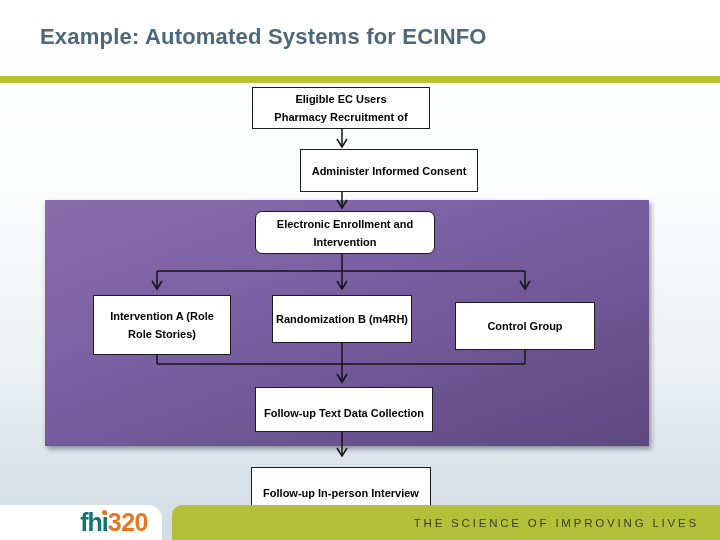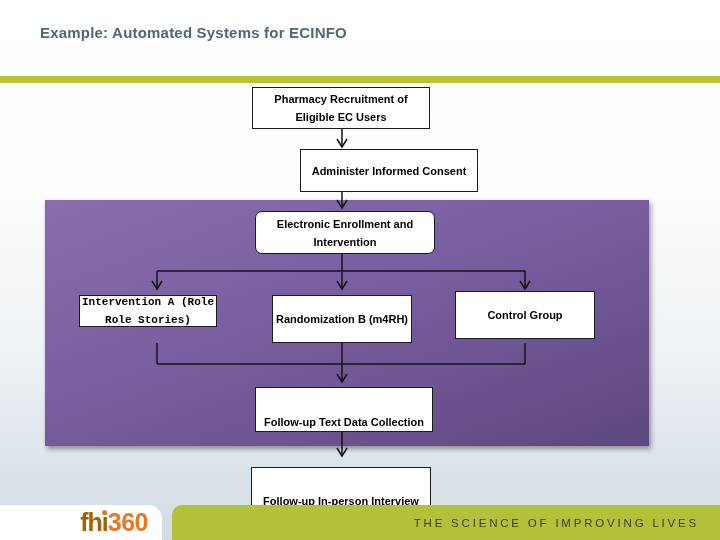--- a/index.html
+++ b/index.html
@@ -8,21 +8,21 @@
     font-family: "Liberation Sans", sans-serif;
     background: #fff;
   }
   .slide {
     position: relative; width: 720px; height: 540px;
     background: linear-gradient(180deg, #ffffff 0%, #fcfdfd 35%, #edf1f4 68%, #dae2e9 88%, #d3dce4 100%);
     overflow: hidden;
   }
   .title {
     position: absolute; left: 40px; top: 24px;
-    font-size: 15px; font-weight: bold; color: #4d6878;
+    font-size: 22px; font-weight: bold; color: #4d6878;
     letter-spacing: 0.2px; white-space: nowrap;
   }
   .rule {
     position: absolute; left: 0; top: 76px; width: 720px; height: 7px;
     background: #b9c433;
   }
   .panel {
     position: absolute; left: 45px; top: 200px; width: 604px; height: 246px;
     background: linear-gradient(160deg, #8a6dab 0%, #7b60a3 38%, #6d5492 70%, #5d477e 100%);
     box-shadow: 2px 3px 5px rgba(40,30,60,0.45);
@@ -31,39 +31,39 @@
     position: absolute; left: 0; top: 0; width: 720px; height: 540px;
     pointer-events: none;
   }
   .node {
     position: absolute; box-sizing: border-box;
     background: #ffffff; border: 1.5px solid #1c1c1c;
     display: flex; flex-direction: column; align-items: center; justify-content: center;
     font-size: 11px; font-weight: bold; color: #000; line-height: 18px;
     text-align: center;
   }
-  .node.top-align { justify-content: flex-end; padding-top: 7px; }
+  .node.top-align { justify-content: center; padding-top: 7px; }
   .node-pharmacy   { left: 252px; top:  87px; width: 178px; height: 42px; }
   .node-consent    { left: 252px; top: 149px; width: 178px; height: 43px; margin-left: 48px; }
   .node-enroll     { left: 255px; top: 211px; width: 180px; height: 43px; border-radius: 7px; }
-  .node-int-a      { left:  79px; top: 295px; width: 138px; height: 32px; font-family: Liberation Mono, monospace; }
+  .node-int-a      { left:  93px; top: 295px; width: 138px; height: 60px; }
   .node-int-b      { left: 272px; top: 295px; width: 140px; height: 48px; }
-  .node-control    { left: 455px; top: 291px; width: 140px; height: 48px; }
+  .node-control    { left: 455px; top: 302px; width: 140px; height: 48px; }
   .node-textdata   { left: 255px; top: 387px; width: 178px; height: 45px; }
   .node-inperson   { left: 251px; top: 459px; width: 180px; height: 44px; margin-top: 8px; }
 
   .footer { position: absolute; left: 0; top: 505px; width: 720px; height: 35px; }
   .logo-box {
     position: absolute; left: 0; top: 0; width: 162px; height: 35px;
     background: #ffffff; border-radius: 0 14px 0 0;
     display: flex; align-items: center; justify-content: flex-end;
     padding-right: 14px; box-sizing: border-box;
   }
   .fhi-wrap { position: relative; font-size: 25px; line-height: 25px; white-space: nowrap; }
-  .fhi-dark { font-weight: bold; color: #a16207; letter-spacing: -1px; }
+  .fhi-dark { font-weight: bold; color: #0f766e; letter-spacing: -1px; }
   .fhi-i { position: relative; }
   .fhi-i::after {
     content: ""; position: absolute; left: 0.5px; top: 2px;
     width: 5px; height: 5px; border-radius: 50%; background: #e87722;
   }
   .fhi-num { font-weight: 600; color: #e87722; letter-spacing: -0.5px; }
   .tagline-bar {
     position: absolute; left: 172px; top: 0; width: 548px; height: 35px;
     background: #b2c03a; border-radius: 10px 0 0 0;
     display: flex; align-items: center; justify-content: flex-end;
@@ -107,22 +107,22 @@
     <path d="M157 364 H525"></path>
 
     <path d="M342 364 V380"></path>
     <path d="M337 374 L342 382 L347 374"></path>
 
     <path d="M342 432 V454"></path>
     <path d="M337 448 L342 456 L347 448"></path>
   </svg>
 
   <div class="node node-pharmacy">
+    <span>Eligible EC Users</span>
     <span>Pharmacy Recruitment of</span>
-    <span>Eligible EC Users</span>
   </div>
 
   <div class="node node-consent">
     <span>Administer Informed Consent</span>
   </div>
 
   <div class="node node-enroll">
     <span>Electronic Enrollment and</span>
     <span>Intervention</span>
   </div>
@@ -143,20 +143,20 @@
   <div class="node node-textdata top-align">
     <span>Follow-up Text Data Collection</span>
   </div>
 
   <div class="node node-inperson top-align">
     <span>Follow-up In-person Interview</span>
   </div>
 
   <div class="footer">
     <div class="logo-box">
-      <span class="fhi-wrap"><span class="fhi-dark">fh</span><span class="fhi-dark fhi-i">i</span><span class="fhi-num">360</span></span>
+      <span class="fhi-wrap"><span class="fhi-dark">fh</span><span class="fhi-dark fhi-i">i</span><span class="fhi-num">320</span></span>
     </div>
     <div class="tagline-bar">
       <span class="tagline">THE SCIENCE OF IMPROVING LIVES</span>
     </div>
   </div>
 
 </div>
 
 </body></html>

